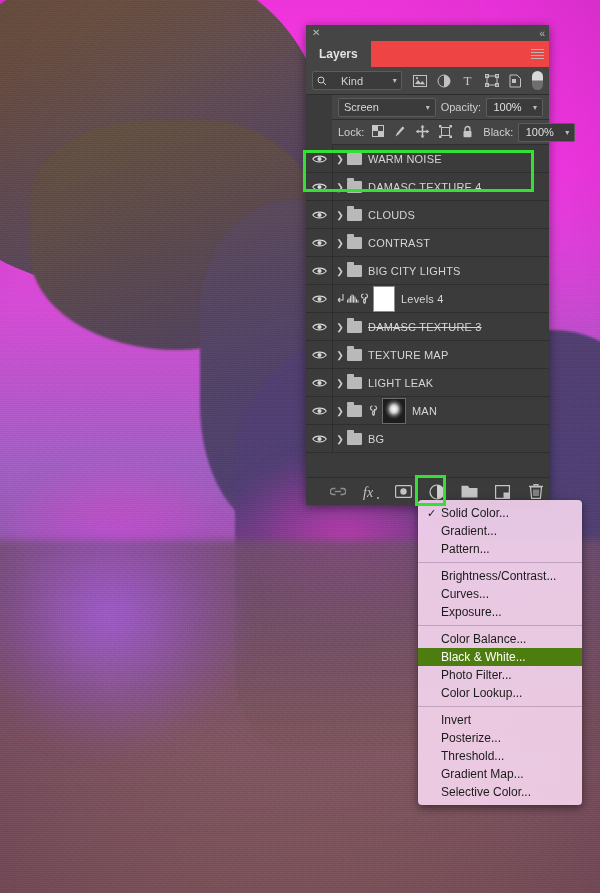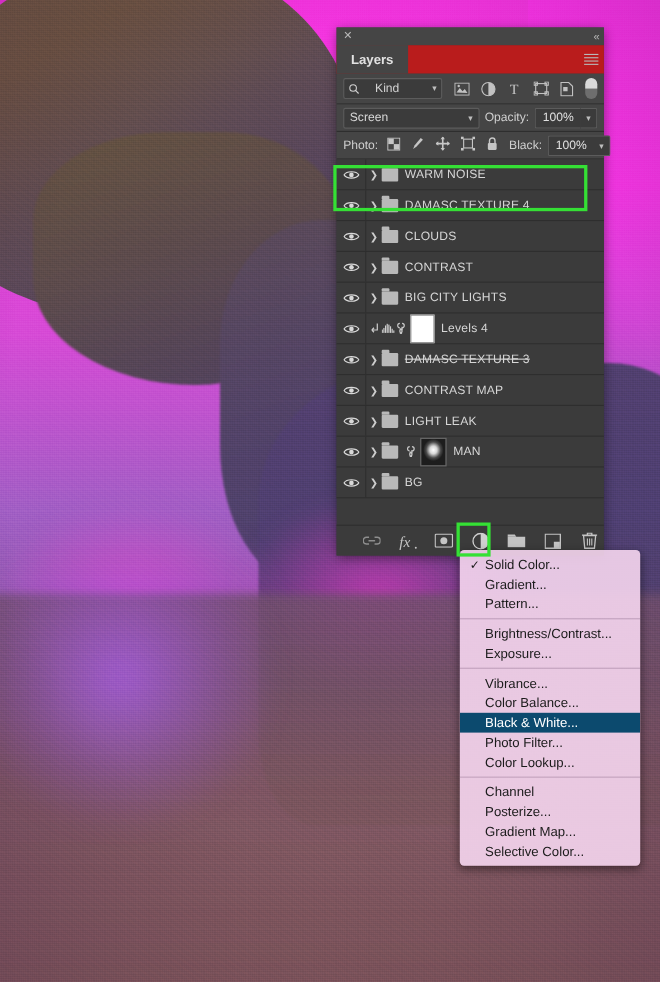--- a/index.html
+++ b/index.html
@@ -93,21 +93,21 @@
     box-shadow:0 2px 10px rgba(0,0,0,.45);
   }
   .titlebar {
     height:16px; background:#454545; position:relative;
     display:flex; align-items:center; justify-content:space-between;
     padding:0 6px;
   }
   .tb-x { font-size:10px; color:#b9b9b9; line-height:1; }
   .tb-collapse { font-size:10px; color:#b9b9b9; letter-spacing:-2px; }
 
-  .tabrow { height:26px; background:#b91c1c; display:flex; align-items:stretch; }
+  .tabrow { height:26px; background:#ef4444; display:flex; align-items:stretch; }
   .tab {
     background:#454545; color:#e2e2e2; font-size:12px; font-weight:bold;
     display:flex; align-items:center; padding:0 13px;
   }
   .tabfill { flex:1; }
   .hamburger { width:24px; display:flex; align-items:center; justify-content:center; }
   .hamburger span { display:block; width:13px; }
   .hamburger i { display:block; height:1px; background:#b8b8b8; margin:2px 0; }
 
   .filterbar {
@@ -121,21 +121,21 @@
   }
   .kindsel .lbl { flex:1;padding-left:11px; }
   .caret { font-size:8px; color:#bdbdbd; }
   .fbicons { display:flex; align-items:center; gap:0; margin-left:6px; }
   .fbicons .ic { width:24px; height:22px; display:flex; align-items:center; justify-content:center; }
   .pillsw { margin-left:4px; width:12px; height:19px; border-radius:6px;
             background:linear-gradient(180deg,#d9d9d9 0%,#d9d9d9 48%,#6e6e6e 52%,#6e6e6e 100%); }
 
   .moderow, .lockrow {
     height:25px; background:#454545; display:flex; align-items:center;
-    padding:0 6px; gap:5px; border-bottom:1px solid #2e2e2e;
+    padding:0 6px; gap:5px; border-bottom:1px solid #2e2e2e;margin-left:26px;
   }
   .modesel {
     width:147px; height:19px; background:#3b3b3b; border:1px solid #5c5c5c;
     border-radius:2px; display:flex; align-items:center; padding:0 5px;
     font-size:11px; color:#d8d8d8;
   }
   .modesel .lbl { flex:1; }
   .miniLbl { font-size:11px; color:#cfcfcf; }
   .numfield {
     height:19px; min-width:42px; background:#3b3b3b; border:1px solid #5c5c5c;
@@ -207,21 +207,21 @@
     border-radius:4px;
     box-shadow:0 3px 9px rgba(0,0,0,.45);
     font-size:12px; color:#1b1b1b;
     padding:4px 0;
     z-index:30;
     overflow:hidden;
   }
   .mitem { height:18px; display:flex; align-items:center; padding:0 6px 0 9px; white-space:nowrap; }
   .mitem .chk { width:12px; font-size:11px; color:#1b1b1b; }
   .mitem .mlbl { margin-left:2px; }
-  .mitem.sel { background:#0c4a6e; color:#fff; }
+  .mitem.sel { background:#4d7c0f; color:#fff; }
   .msep { height:1px; background:rgba(120,90,120,.35); margin:4px 0; }
 </style>
 </head>
 <body>
 
 <div id="bg">
   <div class="base"></div>
   <div class="rightband"></div>
   <div class="head"></div>
   <div class="jaw"></div>
@@ -312,21 +312,21 @@
     <span class="miniLbl">Opacity:</span>
     <div class="numwrap">
       <div class="numfield">100%</div>
       <div class="numcaret">
           <span class="caret">▾</span>
         </div>
     </div>
   </div>
 
   <div class="lockrow">
-    <span class="miniLbl">Photo:</span>
+    <span class="miniLbl">Lock:</span>
     <div class="lockicons">
       <span>
         <svg width="12" height="12" viewBox="0 0 12 12">
             <rect x="0.5" y="0.5" width="11" height="11" fill="none" stroke="#c6c6c6"></rect>
             <rect x="1" y="1" width="5" height="5" fill="#c6c6c6"></rect>
             <rect x="6" y="6" width="5" height="5" fill="#c6c6c6"></rect>
           </svg>
       </span>
       <span>
         <svg width="12" height="13" viewBox="0 0 12 13">
@@ -476,21 +476,21 @@
       <div class="lrow">
         <span class="eye">
           <svg width="15" height="10" viewBox="0 0 15 10">
             <path d="M0.8 5 C3 1.2 12 1.2 14.2 5 C12 8.8 3 8.8 0.8 5 Z" fill="none" stroke="#d8d8d8" stroke-width="1.1"></path>
             <circle cx="7.5" cy="5" r="2.1" fill="#d8d8d8"></circle>
           </svg>
         </span>
         <span class="sep"></span>
         <span class="disc">❯</span>
         <span class="folder"></span>
-        <span class="lname">CONTRAST MAP</span>
+        <span class="lname">TEXTURE MAP</span>
       </div>
       <div class="lrow">
         <span class="eye">
           <svg width="15" height="10" viewBox="0 0 15 10">
             <path d="M0.8 5 C3 1.2 12 1.2 14.2 5 C12 8.8 3 8.8 0.8 5 Z" fill="none" stroke="#d8d8d8" stroke-width="1.1"></path>
             <circle cx="7.5" cy="5" r="2.1" fill="#d8d8d8"></circle>
           </svg>
         </span>
         <span class="sep"></span>
         <span class="disc">❯</span>
@@ -594,53 +594,57 @@
       <span class="chk"></span>
       <span class="mlbl">Pattern...</span>
     </div>
     <div class="msep"></div>
     <div class="mitem">
       <span class="chk"></span>
       <span class="mlbl">Brightness/Contrast...</span>
     </div>
     <div class="mitem">
       <span class="chk"></span>
+      <span class="mlbl">Curves...</span>
+    </div>
+    <div class="mitem">
+      <span class="chk"></span>
       <span class="mlbl">Exposure...</span>
     </div>
     <div class="msep"></div>
     <div class="mitem">
       <span class="chk"></span>
-      <span class="mlbl">Vibrance...</span>
-    </div>
-    <div class="mitem">
-      <span class="chk"></span>
       <span class="mlbl">Color Balance...</span>
     </div>
     <div class="mitem sel">
       <span class="chk"></span>
       <span class="mlbl">Black &amp; White...</span>
     </div>
     <div class="mitem">
       <span class="chk"></span>
       <span class="mlbl">Photo Filter...</span>
     </div>
     <div class="mitem">
       <span class="chk"></span>
       <span class="mlbl">Color Lookup...</span>
     </div>
     <div class="msep"></div>
     <div class="mitem">
       <span class="chk"></span>
-      <span class="mlbl">Channel</span>
+      <span class="mlbl">Invert</span>
     </div>
     <div class="mitem">
       <span class="chk"></span>
       <span class="mlbl">Posterize...</span>
     </div>
     <div class="mitem">
       <span class="chk"></span>
+      <span class="mlbl">Threshold...</span>
+    </div>
+    <div class="mitem">
+      <span class="chk"></span>
       <span class="mlbl">Gradient Map...</span>
     </div>
     <div class="mitem">
       <span class="chk"></span>
       <span class="mlbl">Selective Color...</span>
     </div>
   </div>
 
 </body></html>

